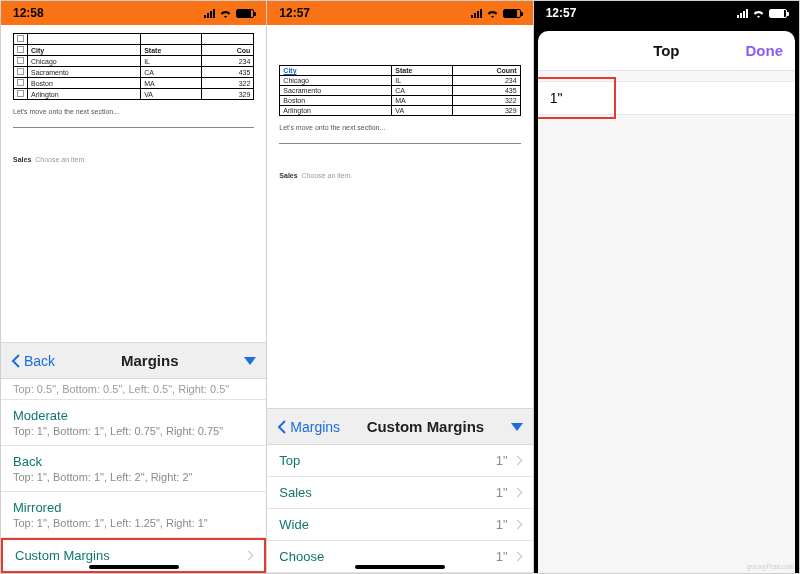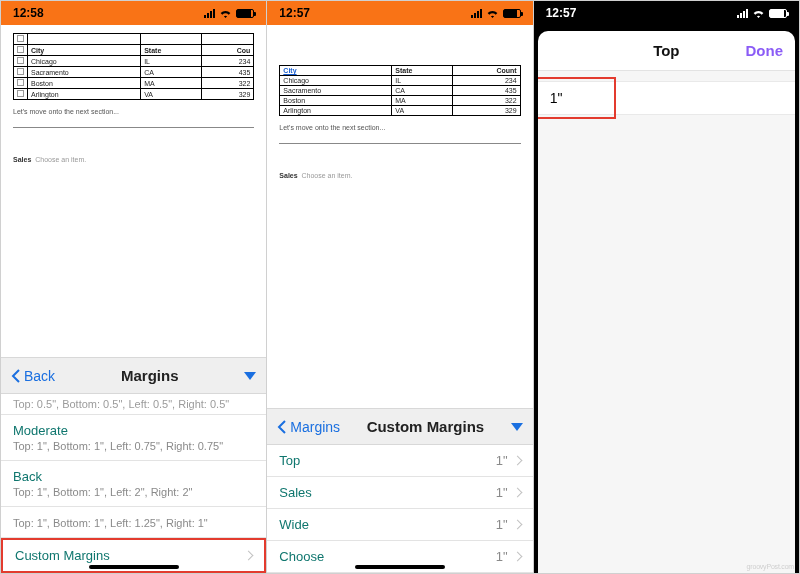--- a/index.html
+++ b/index.html
@@ -310,20 +310,21 @@
         </div>
         <div class="row stack">
           <div class="rlabel">Moderate</div>
           <div class="rsub">Top: 1", Bottom: 1", Left: 0.75", Right: 0.75"</div>
         </div>
         <div class="row stack">
           <div class="rlabel">Back</div>
           <div class="rsub">Top: 1", Bottom: 1", Left: 2", Right: 2"</div>
         </div>
         <div class="row stack">
+          <div class="rlabel">Mirrored</div>
           <div class="rsub">Top: 1", Bottom: 1", Left: 1.25", Right: 1"</div>
         </div>
         <div class="row highlight-row">
           <div class="rlabel">Custom Margins</div>
           <div class="rval"></div>
           <div class="chev"></div>
         </div>
       </div>
     </div>
     <div class="home-indicator"></div>

